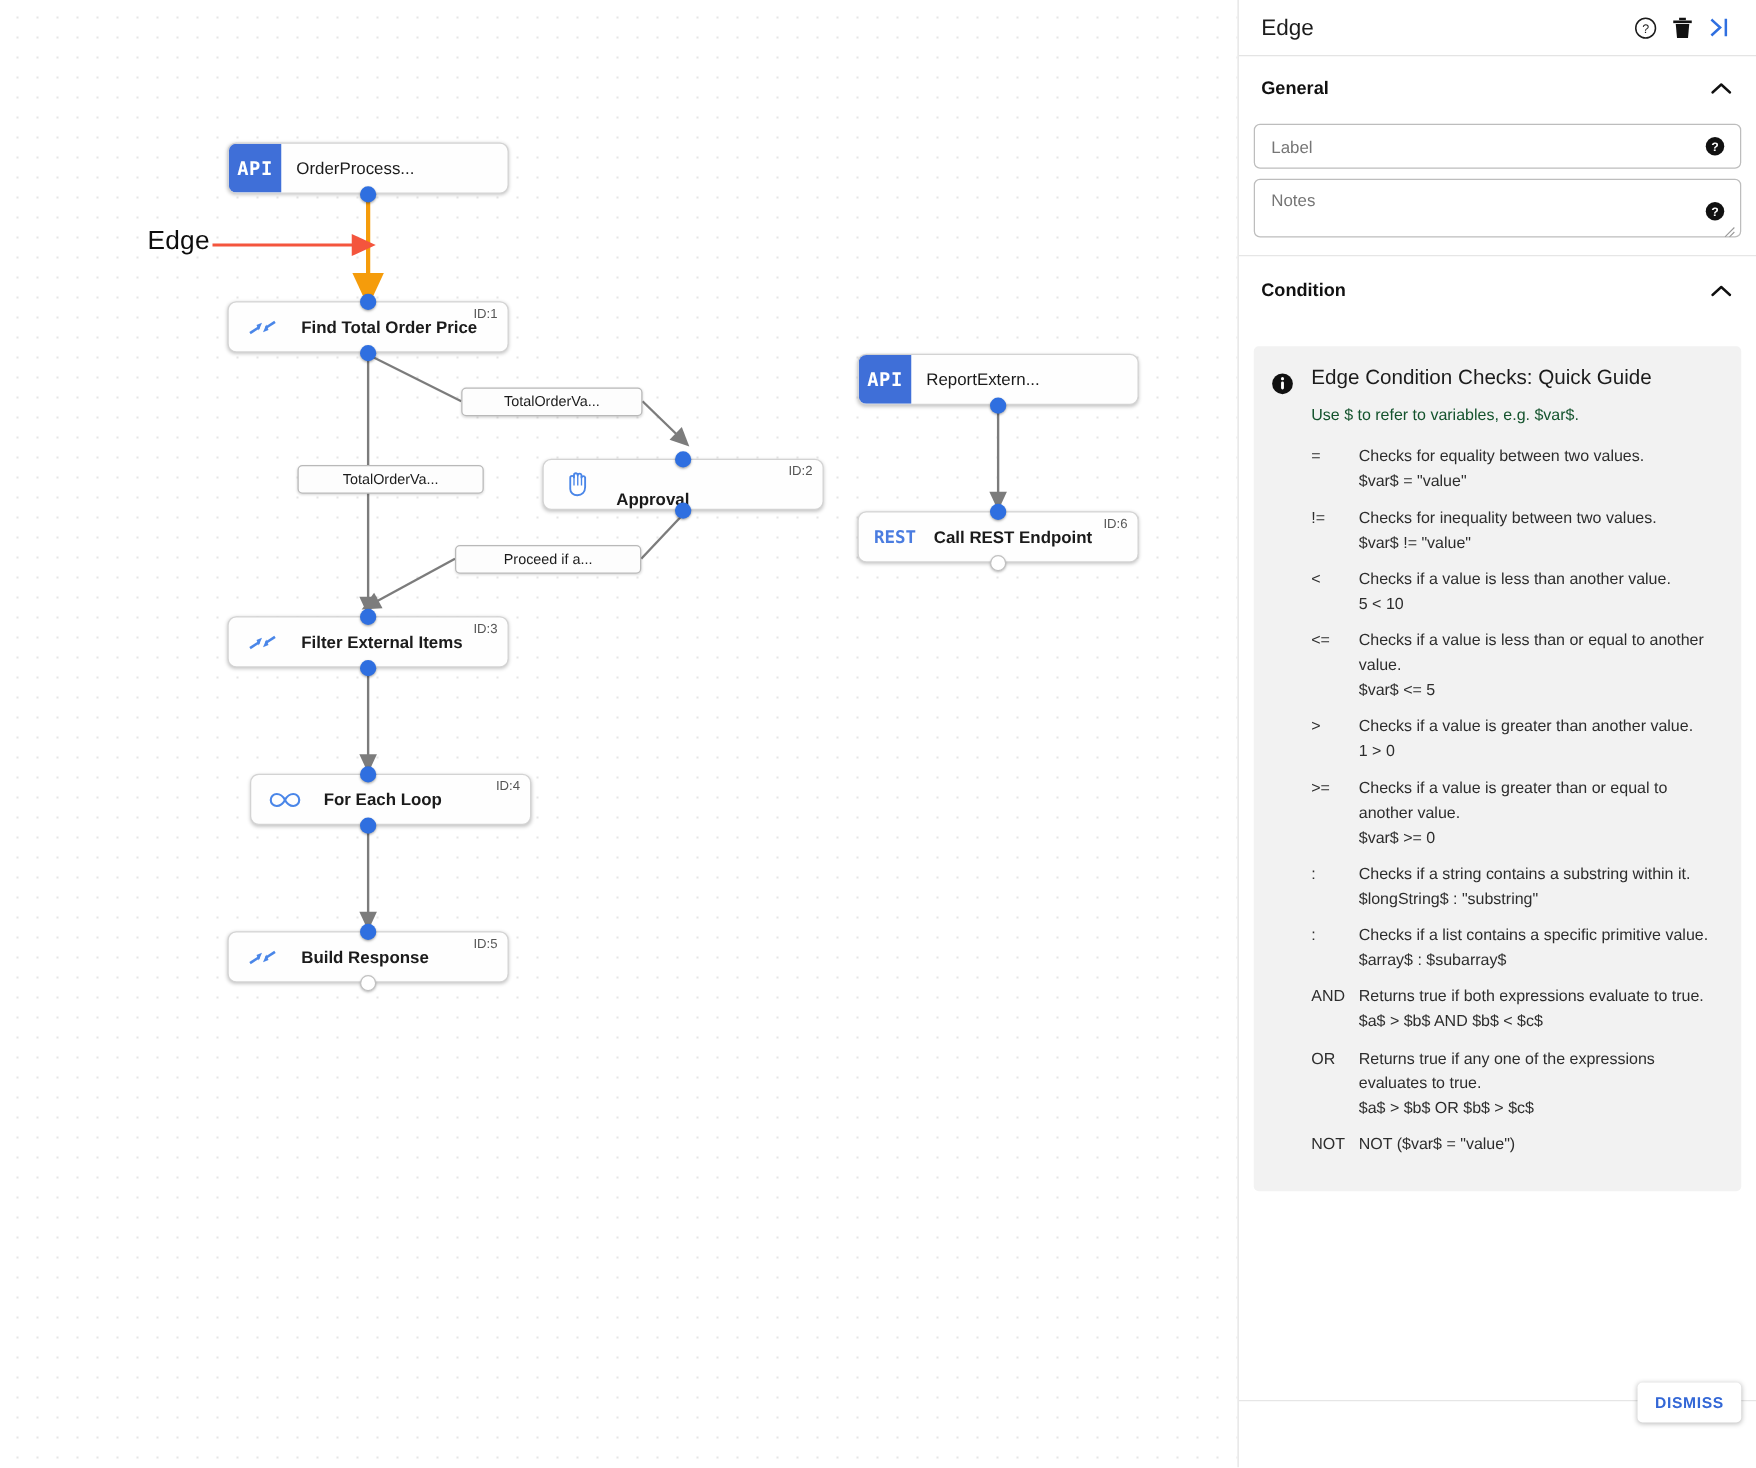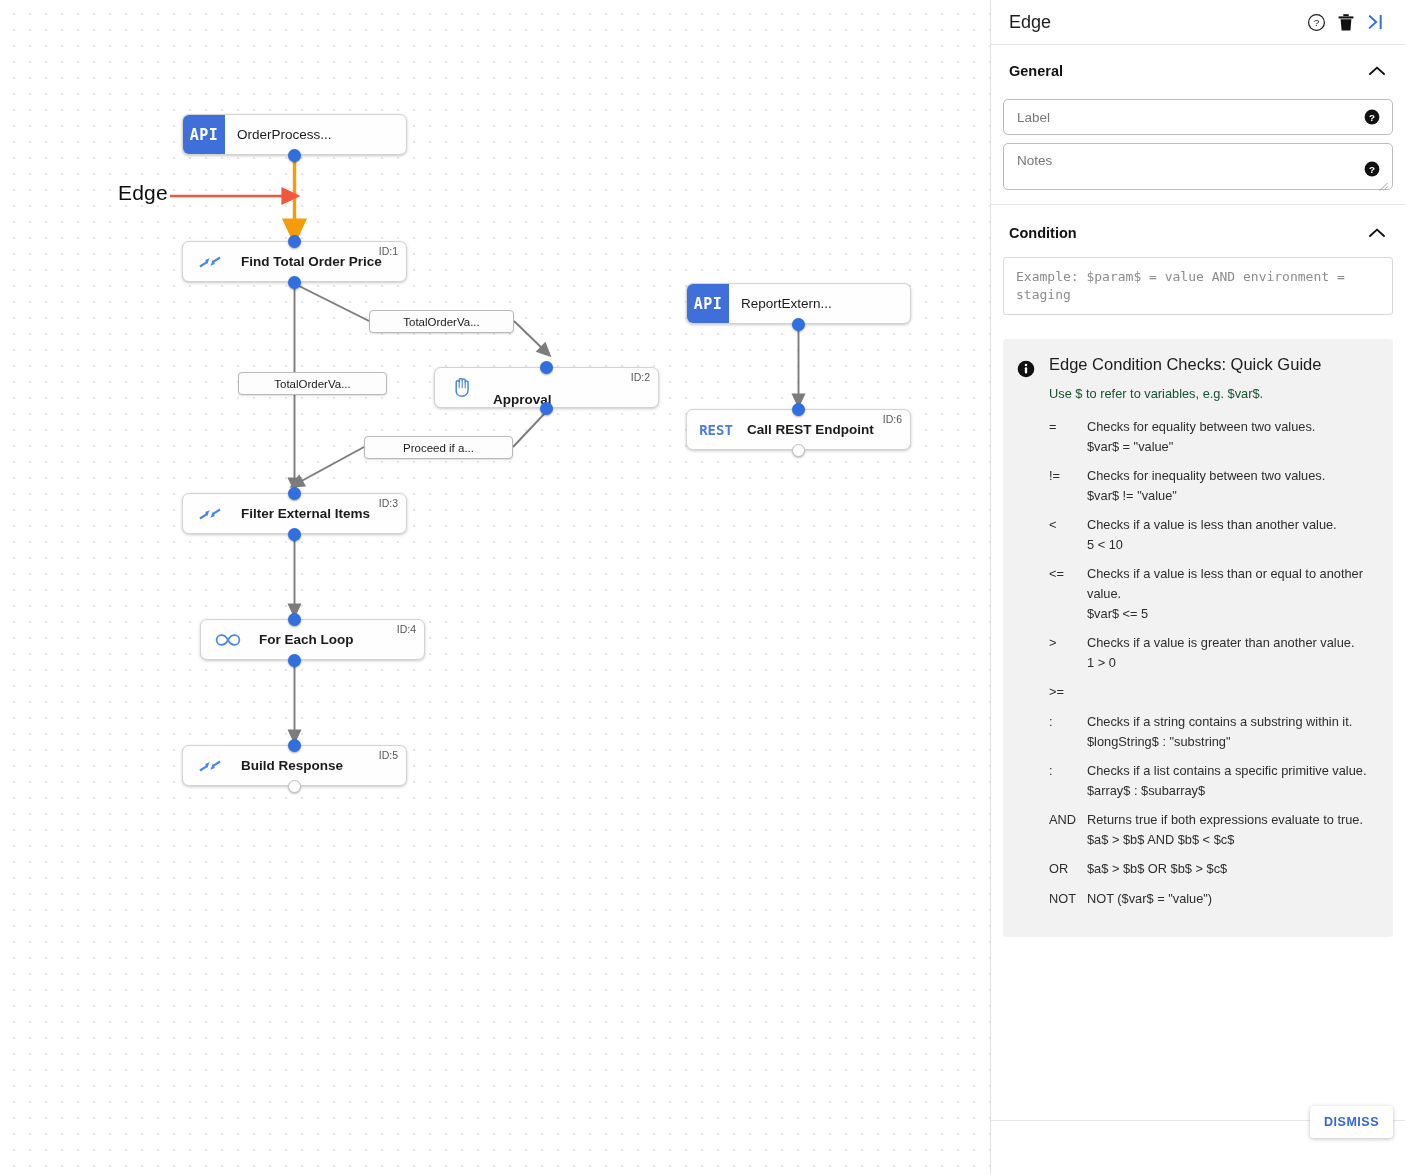--- a/index.html
+++ b/index.html
@@ -399,23 +399,20 @@
     <div class="section">
       <div class="section-head">
         <div class="section-title">Condition</div>
         <div class="chev">
           <svg width="18" height="12" viewBox="0 0 18 12">
             <path d="M2,9 L9,2.6 L16,9" fill="none" stroke="#111" stroke-width="1.9" stroke-linecap="round" stroke-linejoin="round"></path>
           </svg>
         </div>
       </div>
 
-      <div class="cond-box">
-        <div class="cond-ph">Example: $param$ = value AND environment = staging</div>
-      </div>
 
       <div class="info-card">
         <div class="info-ico">
           <svg width="18" height="18" viewBox="0 0 18 18">
             <circle cx="9" cy="9" r="8.3" fill="#111"></circle>
             <circle cx="9" cy="4.9" r="1.25" fill="#fff"></circle>
             <rect x="7.85" y="7.2" width="2.3" height="6.3" rx="1.1" fill="#fff"></rect>
           </svg>
         </div>
         <div class="info-body">
@@ -437,36 +434,37 @@
               <div class="op-row">
                 <div class="op-key">&lt;=</div>
                 <div class="op-desc"><span>Checks if a value is less than or equal to another value.</span><span class="op-ex">$var$ &lt;= 5</span></div>
               </div>
               <div class="op-row">
                 <div class="op-key">&gt;</div>
                 <div class="op-desc"><span>Checks if a value is greater than another value.</span><span class="op-ex">1 &gt; 0</span></div>
               </div>
               <div class="op-row">
                 <div class="op-key">&gt;=</div>
+                <div class="op-desc"><span>Checks if a value is greater than or equal to another value.</span><span class="op-ex">$var$ &gt;= 0</span></div>
               </div>
               <div class="op-row">
                 <div class="op-key">:</div>
                 <div class="op-desc"><span>Checks if a string contains a substring within it.</span><span class="op-ex">$longString$ : "substring"</span></div>
               </div>
               <div class="op-row">
                 <div class="op-key">:</div>
                 <div class="op-desc"><span>Checks if a list contains a specific primitive value.</span><span class="op-ex">$array$ : $subarray$</span></div>
               </div>
               <div class="op-row">
                 <div class="op-key">AND</div>
                 <div class="op-desc"><span>Returns true if both expressions evaluate to true.</span><span class="op-ex">$a$ &gt; $b$ AND $b$ &lt; $c$</span></div>
               </div>
               <div class="op-row">
                 <div class="op-key">OR</div>
-                <div class="op-desc"><span class="op-ex">$a$ &gt; $b$ OR $b$ &gt; $c$</span></div>
+                <div class="op-desc"><span>Returns true if any one of the expressions evaluates to true.</span><span class="op-ex">$a$ &gt; $b$ OR $b$ &gt; $c$</span></div>
               </div>
               <div class="op-row">
                 <div class="op-key">NOT</div>
                 <div class="op-desc"><span class="op-ex">NOT ($var$ = "value")</span></div>
               </div>
             </div>
         </div>
       </div>
     </div>
 

